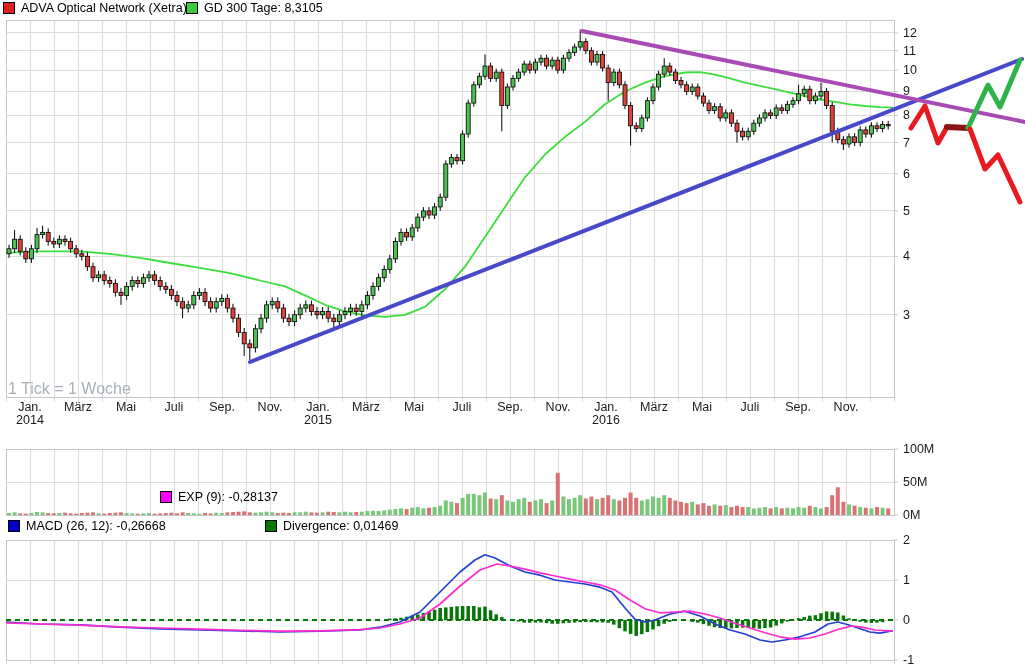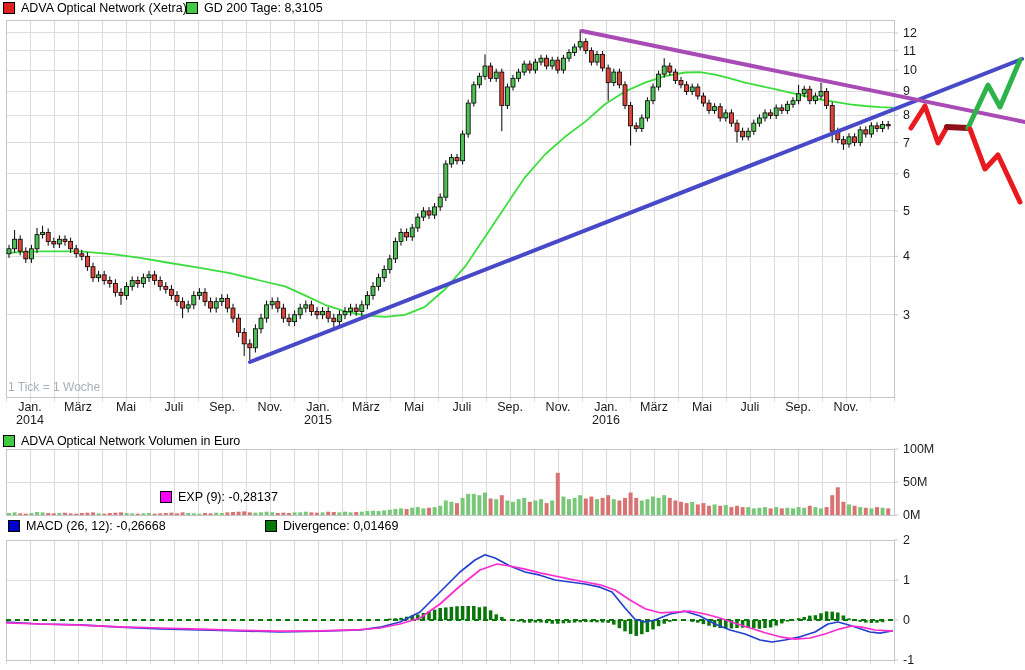--- a/index.html
+++ b/index.html
@@ -2,21 +2,21 @@
 <html><head>
 <meta charset="utf-8">
 <style>
   html,body{margin:0;padding:0;background:#fff;}
   .stage{position:relative;width:1025px;height:670px;background:#fff;overflow:hidden;
          font-family:"Liberation Sans",sans-serif;}
   svg{position:absolute;left:0;top:0;font-family:"Liberation Sans",sans-serif;}
   .legend-item{position:absolute;display:flex;align-items:center;gap:6px;
                font-size:12.5px;color:#000;height:14px;white-space:nowrap;}
   .swatch{width:10px;height:10px;border:1px solid #000;flex:0 0 auto;}
-  .ticknote{position:absolute;left:8px;top:380px;font-size:12px;color:#a7b0b8;}
+  .ticknote{position:absolute;left:8px;top:380px;font-size:16px;color:#a7b0b8;}
 </style>
 </head>
 <body>
 
 <div class="stage">
 
   <svg id="chart-svg" width="1025" height="670" viewBox="0 0 1025 670">
       <g>
         <line x1="6" y1="20" x2="6" y2="402" stroke="#dcdcdc" stroke-width="1" shape-rendering="crispEdges"></line>
         <line x1="6" y1="449" x2="6" y2="515" stroke="#dcdcdc" stroke-width="1" shape-rendering="crispEdges"></line>
@@ -789,29 +789,25 @@
         <path d="M6.0 622.8 L40.0 624.0 L80.0 625.2 L120.0 626.8 L160.0 628.0 L200.0 629.2 L240.0 630.4 L280.0 631.2 L320.0 630.8 L360.0 629.6 L380.0 628.0 L400.0 624.0 L420.0 618.0 L440.0 604.0 L460.0 586.0 L480.0 570.0 L497.0 564.0 L510.0 566.0 L525.0 569.2 L540.0 572.8 L555.0 576.0 L570.0 579.2 L585.0 582.0 L600.0 584.8 L615.0 590.0 L630.0 600.0 L645.0 608.8 L660.0 612.8 L675.0 612.0 L690.0 611.2 L705.0 614.0 L720.0 618.0 L735.0 623.2 L750.0 628.0 L765.0 632.8 L780.0 636.8 L795.0 639.2 L810.0 638.0 L825.0 634.0 L840.0 628.8 L852.0 626.0 L862.0 627.2 L875.0 630.0 L893.0 631.2" fill="none" stroke="#ff2bd1" stroke-width="1.7" stroke-linejoin="round"></path>
       </g>
     </svg>
 
   <div class="legend-item" style="left:3px;top:1px">
     <span class="swatch" id="sw-series" style="background: rgb(221, 32, 32);"></span>
     <span>ADVA Optical Network (Xetra)</span>
   </div>
   <div class="legend-item" style="left:186px;top:1px">
     <span class="swatch" id="sw-gd" style="background: rgb(63, 202, 63);"></span>
-    <span>GD 200 Tage: 8,3105</span>
+    <span>GD 300 Tage: 8,3105</span>
   </div>
 
   <div class="ticknote">1 Tick = 1 Woche</div>
 
-  <div class="legend-item" style="left:3px;top:434px">
-    <span class="swatch" id="sw-vol" style="background: rgb(63, 202, 63);"></span>
-    <span>ADVA Optical Network Volumen in Euro</span>
-  </div>
 
   <div class="legend-item" style="left:8px;top:519px">
     <span class="swatch" id="sw-macd" style="background: rgb(0, 0, 204);"></span>
     <span>MACD (26, 12): -0,26668</span>
   </div>
   <div class="legend-item" style="left:160px;top:490px">
     <span class="swatch" id="sw-exp" style="background: rgb(255, 0, 255);"></span>
     <span>EXP (9): -0,28137</span>
   </div>
   <div class="legend-item" style="left:265px;top:519px">

